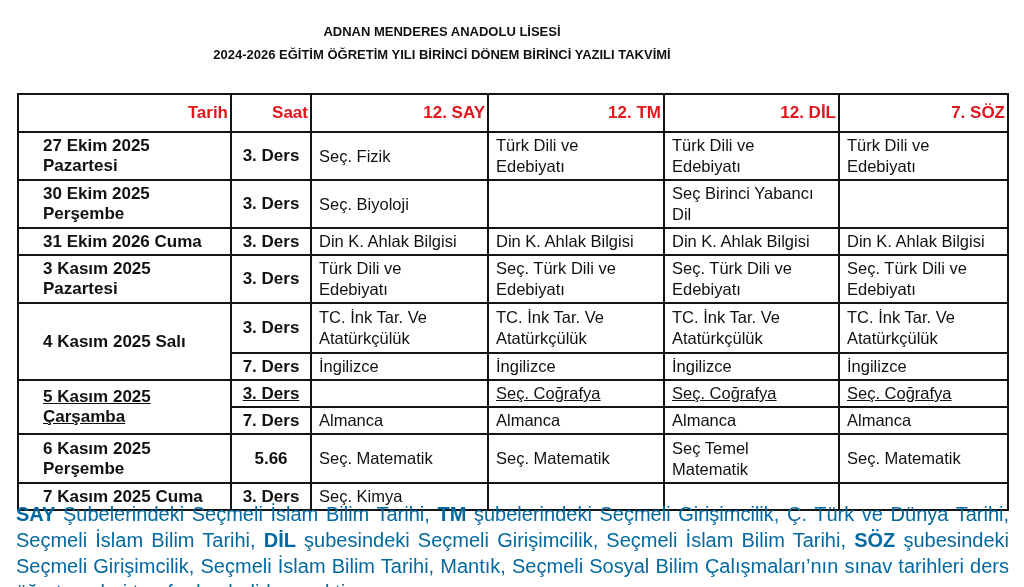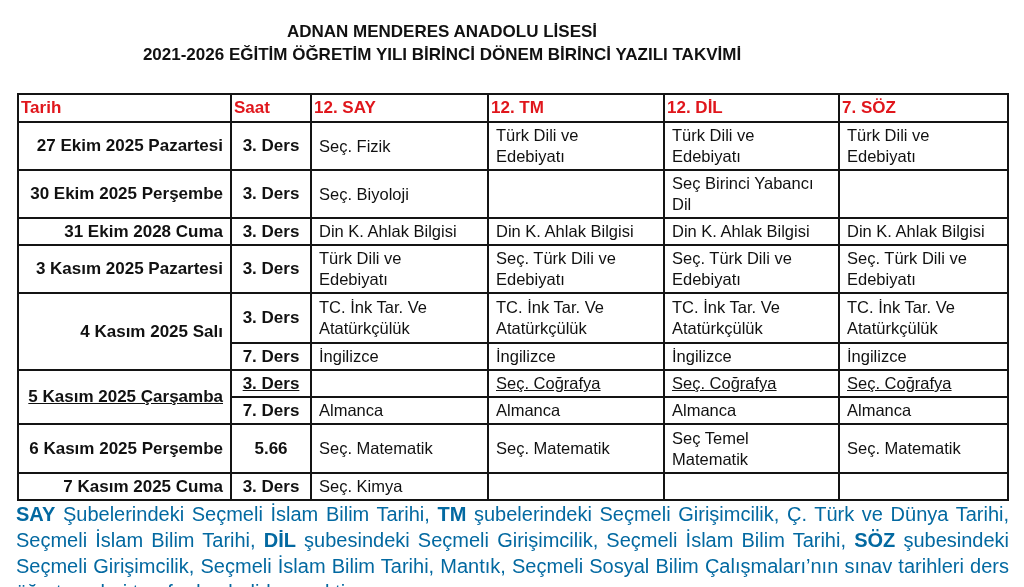--- a/index.html
+++ b/index.html
@@ -11,47 +11,47 @@
     position: relative;
     overflow: hidden;
   }
   .page { position: absolute; inset: 0; }
 
   .title-block {
     position: absolute;
     top: 20px; left: 0; width: 884px;
     text-align: center;
     font-weight: 700;
-    font-size: 17px;
+    font-size: 13px;
     line-height: 23px;
     color: #111111;
   }
 
   table.schedule {
     position: absolute;
     left: 17px; top: 93px;
     width: 990px;
     border-collapse: collapse;
     table-layout: fixed;
   }
   .schedule th, .schedule td {
     border: 2px solid #141414;
     vertical-align: middle;
     overflow: hidden;
   }
   .schedule th {
     color: var(--header-color, #e0161c);
     font-weight: 700;
     font-size: 17px;
-    text-align: left;
-    height: 28px;
+    text-align: right;
+    height: 38px;
     padding: 1px 2px;
   }
   .schedule td { font-size: 16.5px; padding: 2px 7px; }
-  td.date-cell  { font-weight: 700; font-size: 17px; padding-left: 8px; text-align: right; }
+  td.date-cell  { font-weight: 700; font-size: 17px; padding-left: 24px; }
   td.period-cell { font-weight: 700; font-size: 17px; text-align: center; padding: 2px 2px; margin-left: 44px; }
   td.subject-cell { white-space: pre-line; line-height: 21px; }
 
   
   #schedule-body tr:nth-child(1)  { height: 47px; }
   #schedule-body tr:nth-child(2)  { height: 48px; }
   #schedule-body tr:nth-child(3)  { height: 26px; }
   #schedule-body tr:nth-child(4)  { height: 46px; }
   #schedule-body tr:nth-child(5)  { height: 50px; }
   #schedule-body tr:nth-child(6)  { height: 25px; }
@@ -71,21 +71,21 @@
   }
   .footnote b { font-weight: 700; }
 </style>
 </head>
 <body>
 
 <div class="page">
 
   <div class="title-block">
     <div>ADNAN MENDERES ANADOLU LİSESİ</div>
-    <div>2021-2026 EĞİTİM ÖĞRETİM YILI BİRİNCİ DÖNEM BİRİNCİ YAZILI TAKVİMİ</div>
+    <div>2024-2026 EĞİTİM ÖĞRETİM YILI BİRİNCİ DÖNEM BİRİNCİ YAZILI TAKVİMİ</div>
   </div>
 
   <table class="schedule">
     <colgroup>
       <col style="width:213px">
       <col style="width:80px">
       <col style="width:177px">
       <col style="width:176px">
       <col style="width:175px">
       <col style="width:169px">
@@ -115,21 +115,21 @@
         <tr>
           <td class="date-cell" rowspan="1">30 Ekim 2025 Perşembe</td>
           <td class="period-cell">3. Ders</td>
           <td class="subject-cell">Seç. Biyoloji</td>
           <td class="subject-cell"></td>
           <td class="subject-cell">Seç Birinci Yabancı
 Dil</td>
           <td class="subject-cell"></td>
         </tr>
         <tr>
-          <td class="date-cell" rowspan="1">31 Ekim 2028 Cuma</td>
+          <td class="date-cell" rowspan="1">31 Ekim 2026 Cuma</td>
           <td class="period-cell">3. Ders</td>
           <td class="subject-cell">Din K. Ahlak Bilgisi</td>
           <td class="subject-cell">Din K. Ahlak Bilgisi</td>
           <td class="subject-cell">Din K. Ahlak Bilgisi</td>
           <td class="subject-cell">Din K. Ahlak Bilgisi</td>
         </tr>
         <tr>
           <td class="date-cell" rowspan="1">3 Kasım 2025 Pazartesi</td>
           <td class="period-cell">3. Ders</td>
           <td class="subject-cell">Türk Dili ve

